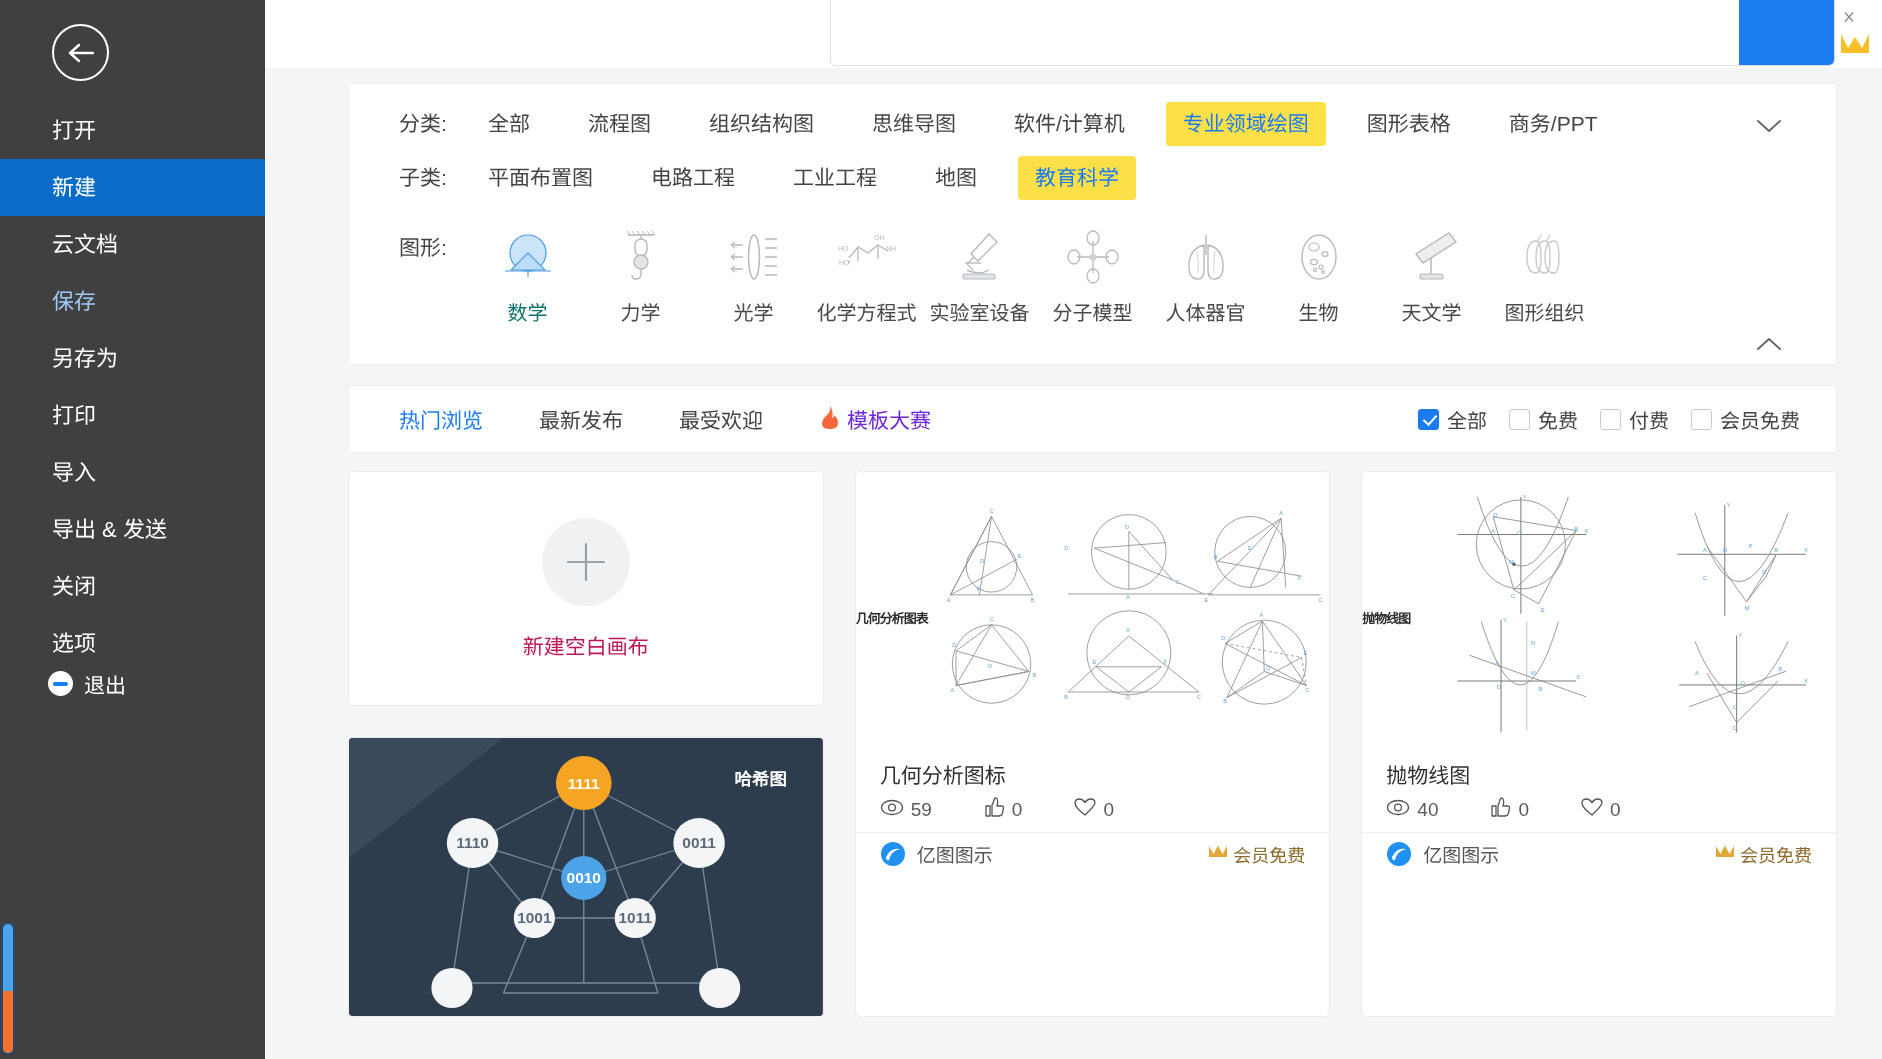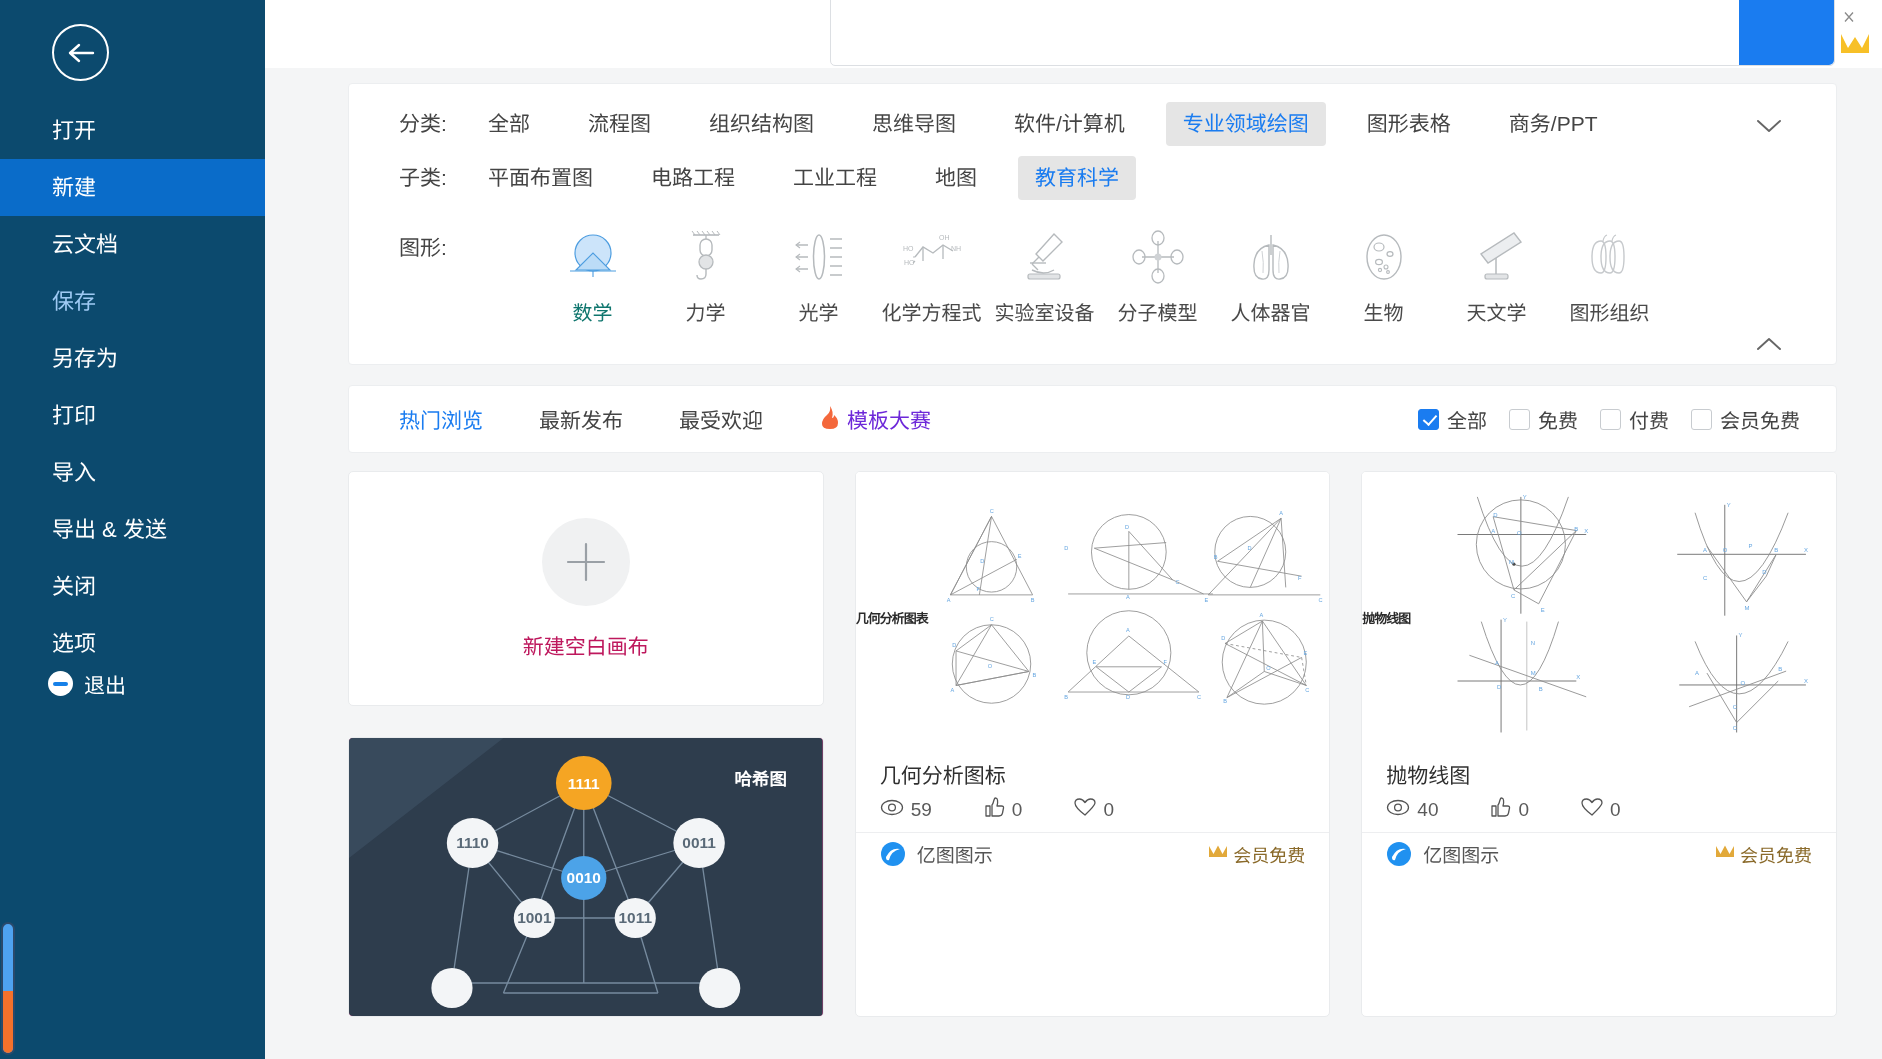--- a/index.html
+++ b/index.html
@@ -7,21 +7,21 @@
   body {
     font-family: "Liberation Sans", "DejaVu Sans", sans-serif;
     background:#ffffff;
     color:#333;
     -webkit-font-smoothing: antialiased;
   }
 
   
   #sidebar{
     position:absolute; left:0; top:0; width:265px; height:1059px;
-    background:#0c4a6e;
+    background:#404040;
   }
   .back-btn{
     position:absolute; left:52px; top:24px;
     width:57px; height:57px; border-radius:50%;
     border:2.5px solid #ffffff;
     display:flex; align-items:center; justify-content:center;
     cursor:pointer;
   }
   .back-btn svg{ display:block; }
   .nav-list{ position:absolute; top:102px; left:0; width:265px; }
@@ -111,30 +111,30 @@
   .frow-label{
     width:72px; flex:0 0 auto; font-size:21px; color:#444;
     line-height:44px; white-space:nowrap;
   }
   .chips{ display:flex; flex-wrap:wrap; align-items:flex-start; }
   .chip{
     font-size:21px; color:#444; line-height:44px;
     padding:0 17px; border-radius:4px; cursor:pointer; white-space:nowrap;
     margin-right:24px;
   }
-  .chip.sel{ background:#e5e5e5; color:#1a7cf0; }
+  .chip.sel{ background:#fde047; color:#1a7cf0; }
   .chev{
     position:absolute; right:52px; cursor:pointer;
     width:30px; height:30px; display:flex; align-items:center; justify-content:center;
   }
   .chev.c1{ top:27px; }
   .chev.c2{ top:245px; }
 
   
-  .shapes-row{ display:flex; align-items:flex-start; padding:16px 0 0 50px;justify-content:space-between; }
+  .shapes-row{ display:flex; align-items:flex-start; padding:16px 0 0 50px; }
   .shapes-grid{
     display:flex; flex-wrap:wrap; width:1300px;
   }
   .shape-cell{
     width:113px; margin-bottom:16px;
     display:flex; flex-direction:column; align-items:center;
     cursor:pointer;
   }
   .shape-ico{
     width:66px; height:62px;

